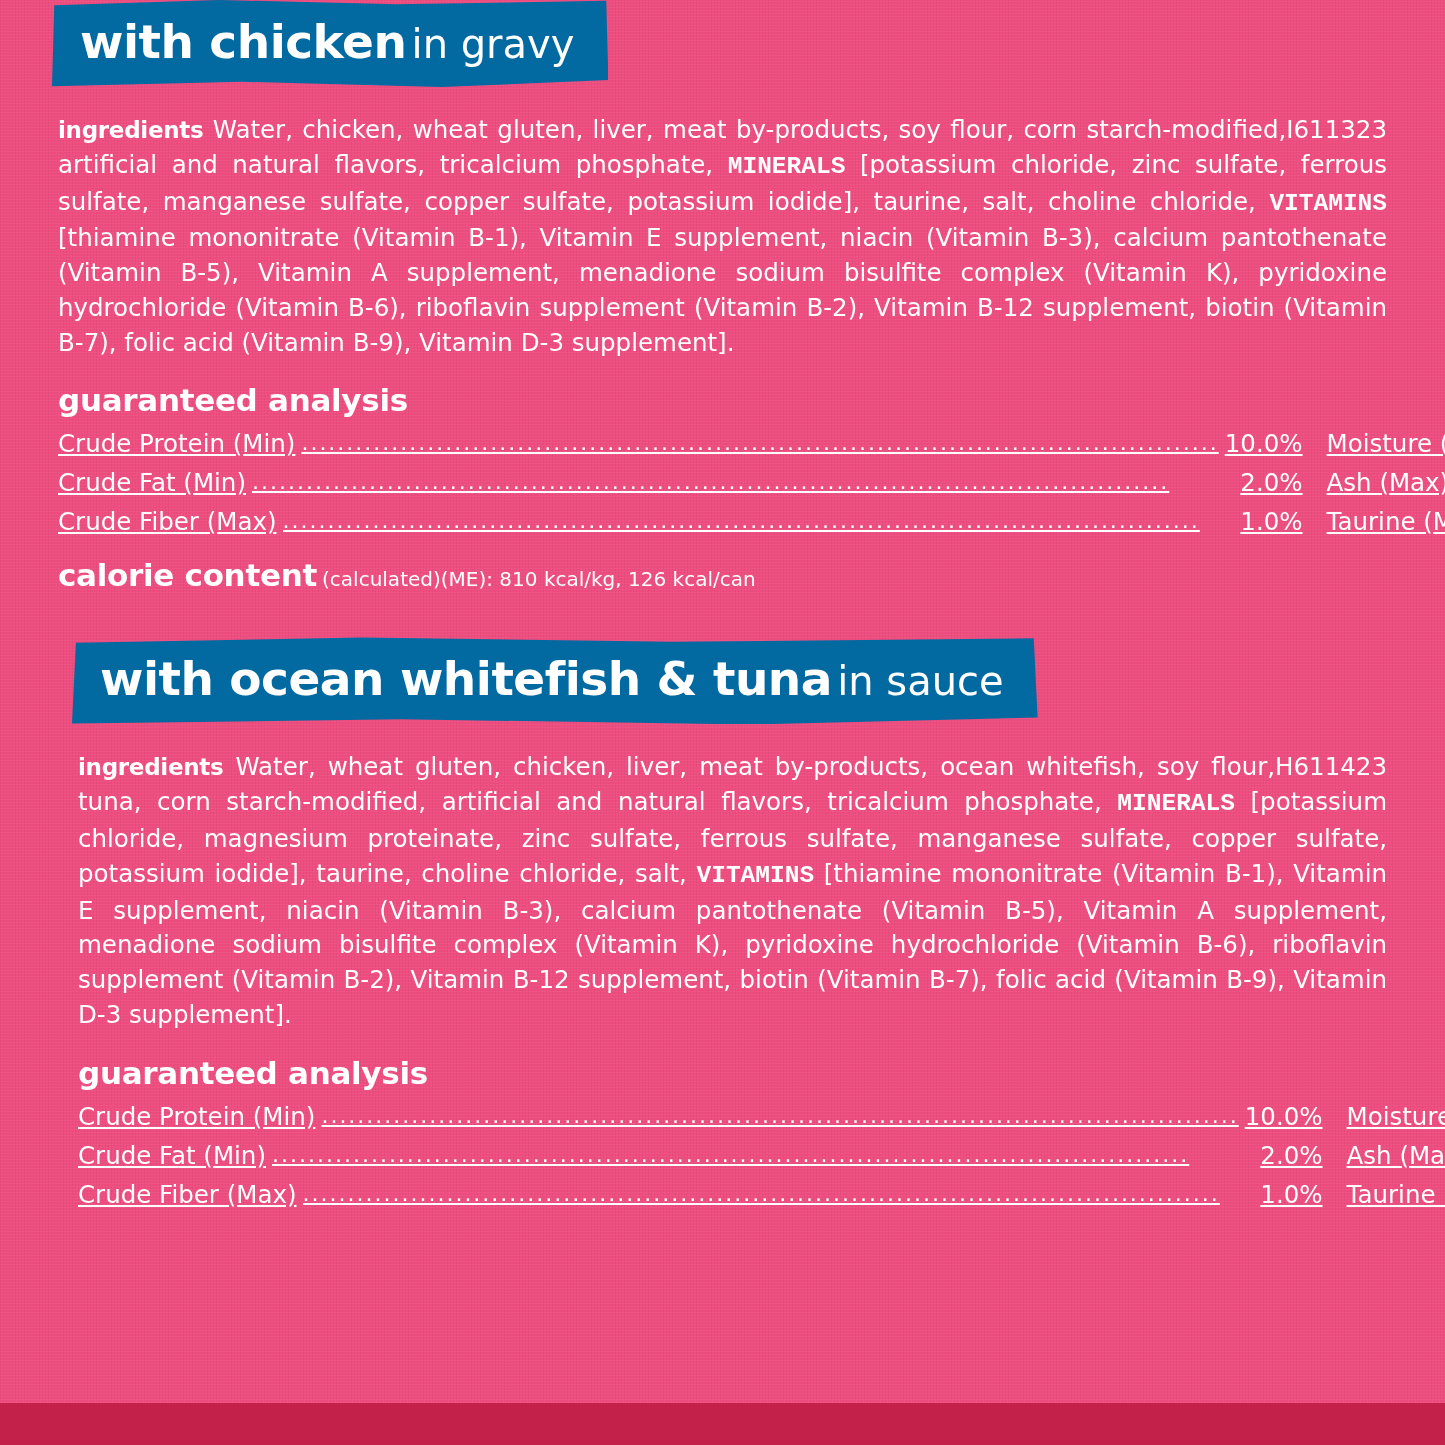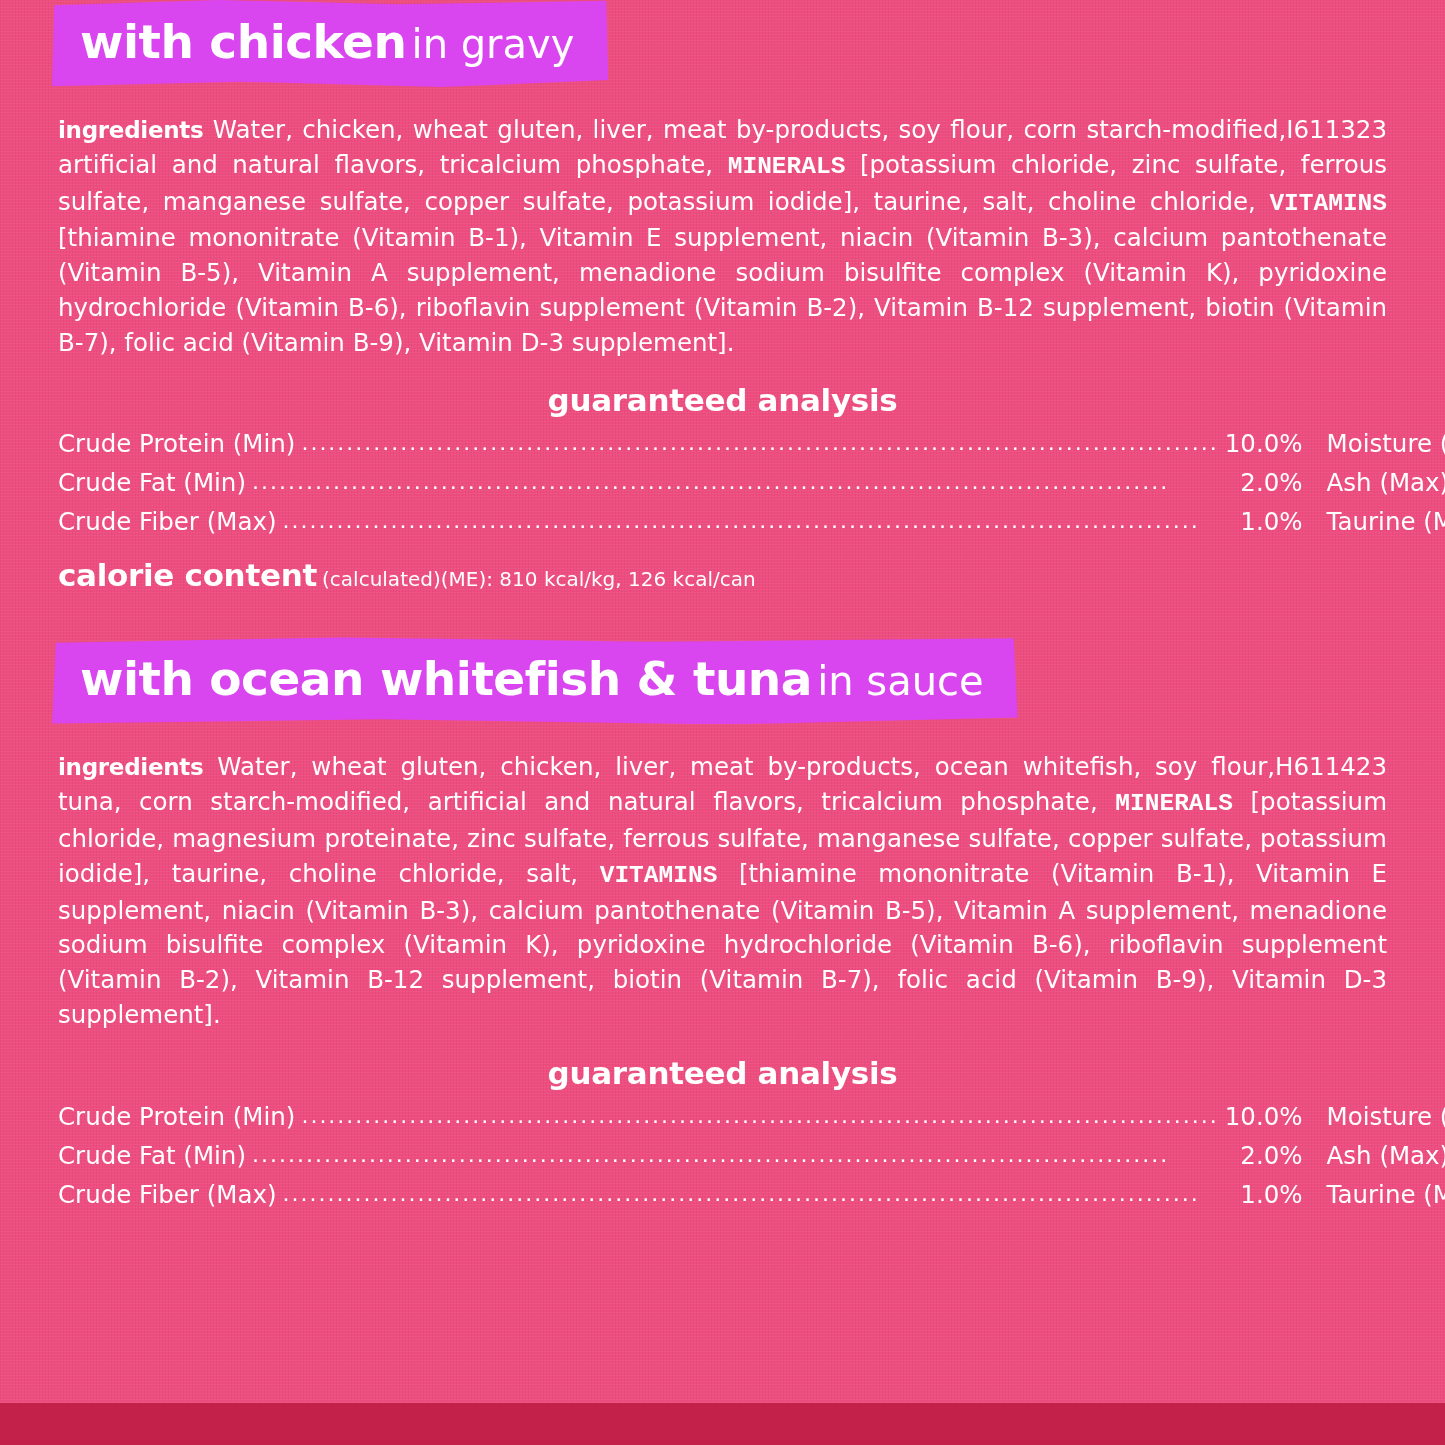--- a/index.html
+++ b/index.html
@@ -41,21 +41,21 @@
     background: #c32149;
     z-index: 2;
   }
 
   
   .banner {
     position: relative;
     display: inline-block;
     padding: 14px 34px 18px 28px;
     margin-left: -6px;
-    background: #d946ef;
+    background: #0369a1;
     color: #ffffff;
     -webkit-clip-path: polygon(0.4% 6%, 30% 0%, 62% 5%, 99.6% 1%, 100% 92%, 70% 100%, 34% 94%, 0% 99%);
     clip-path: polygon(0.4% 6%, 30% 0%, 62% 5%, 99.6% 1%, 100% 92%, 70% 100%, 34% 94%, 0% 99%);
   }
   .banner .strong {
     font-family: "DejaVu Sans", sans-serif;
     font-weight: bold;
     font-size: 47px;
     letter-spacing: -0.5px;
     vertical-align: baseline;
@@ -93,26 +93,26 @@
   .code {
     float: right;
   }
 
   .ga-head {
     margin-top: 22px;
     font-size: 31px;
     font-weight: bold;
     color: #ffffff;
     letter-spacing: -0.3px;
-    text-align: center;
   }
   .ga-grid {
     display: flex;
     margin-top: 6px;
     gap: 24px;
+    text-decoration: underline;
   }
   .ga-col {
     flex: 1 1 0;
   }
   .ga-row {
     display: flex;
     align-items: baseline;
     font-size: 24.5px;
     color: #ffffff;
     padding: 5px 0;
@@ -138,21 +138,21 @@
   }
   .cal-head {
     font-size: 31px;
     font-weight: bold;
     letter-spacing: -0.3px;
   }
   .cal-body {
     font-size: 20px;
   }
 
-  .section-2 { margin-top: 44px; }
+  .section-2 { margin-top: 44px; margin-left: 20px; }
 </style>
 </head>
 <body>
 
 <div class="texture"></div>
 
 <div class="page">
 
   <div class="section">
 

